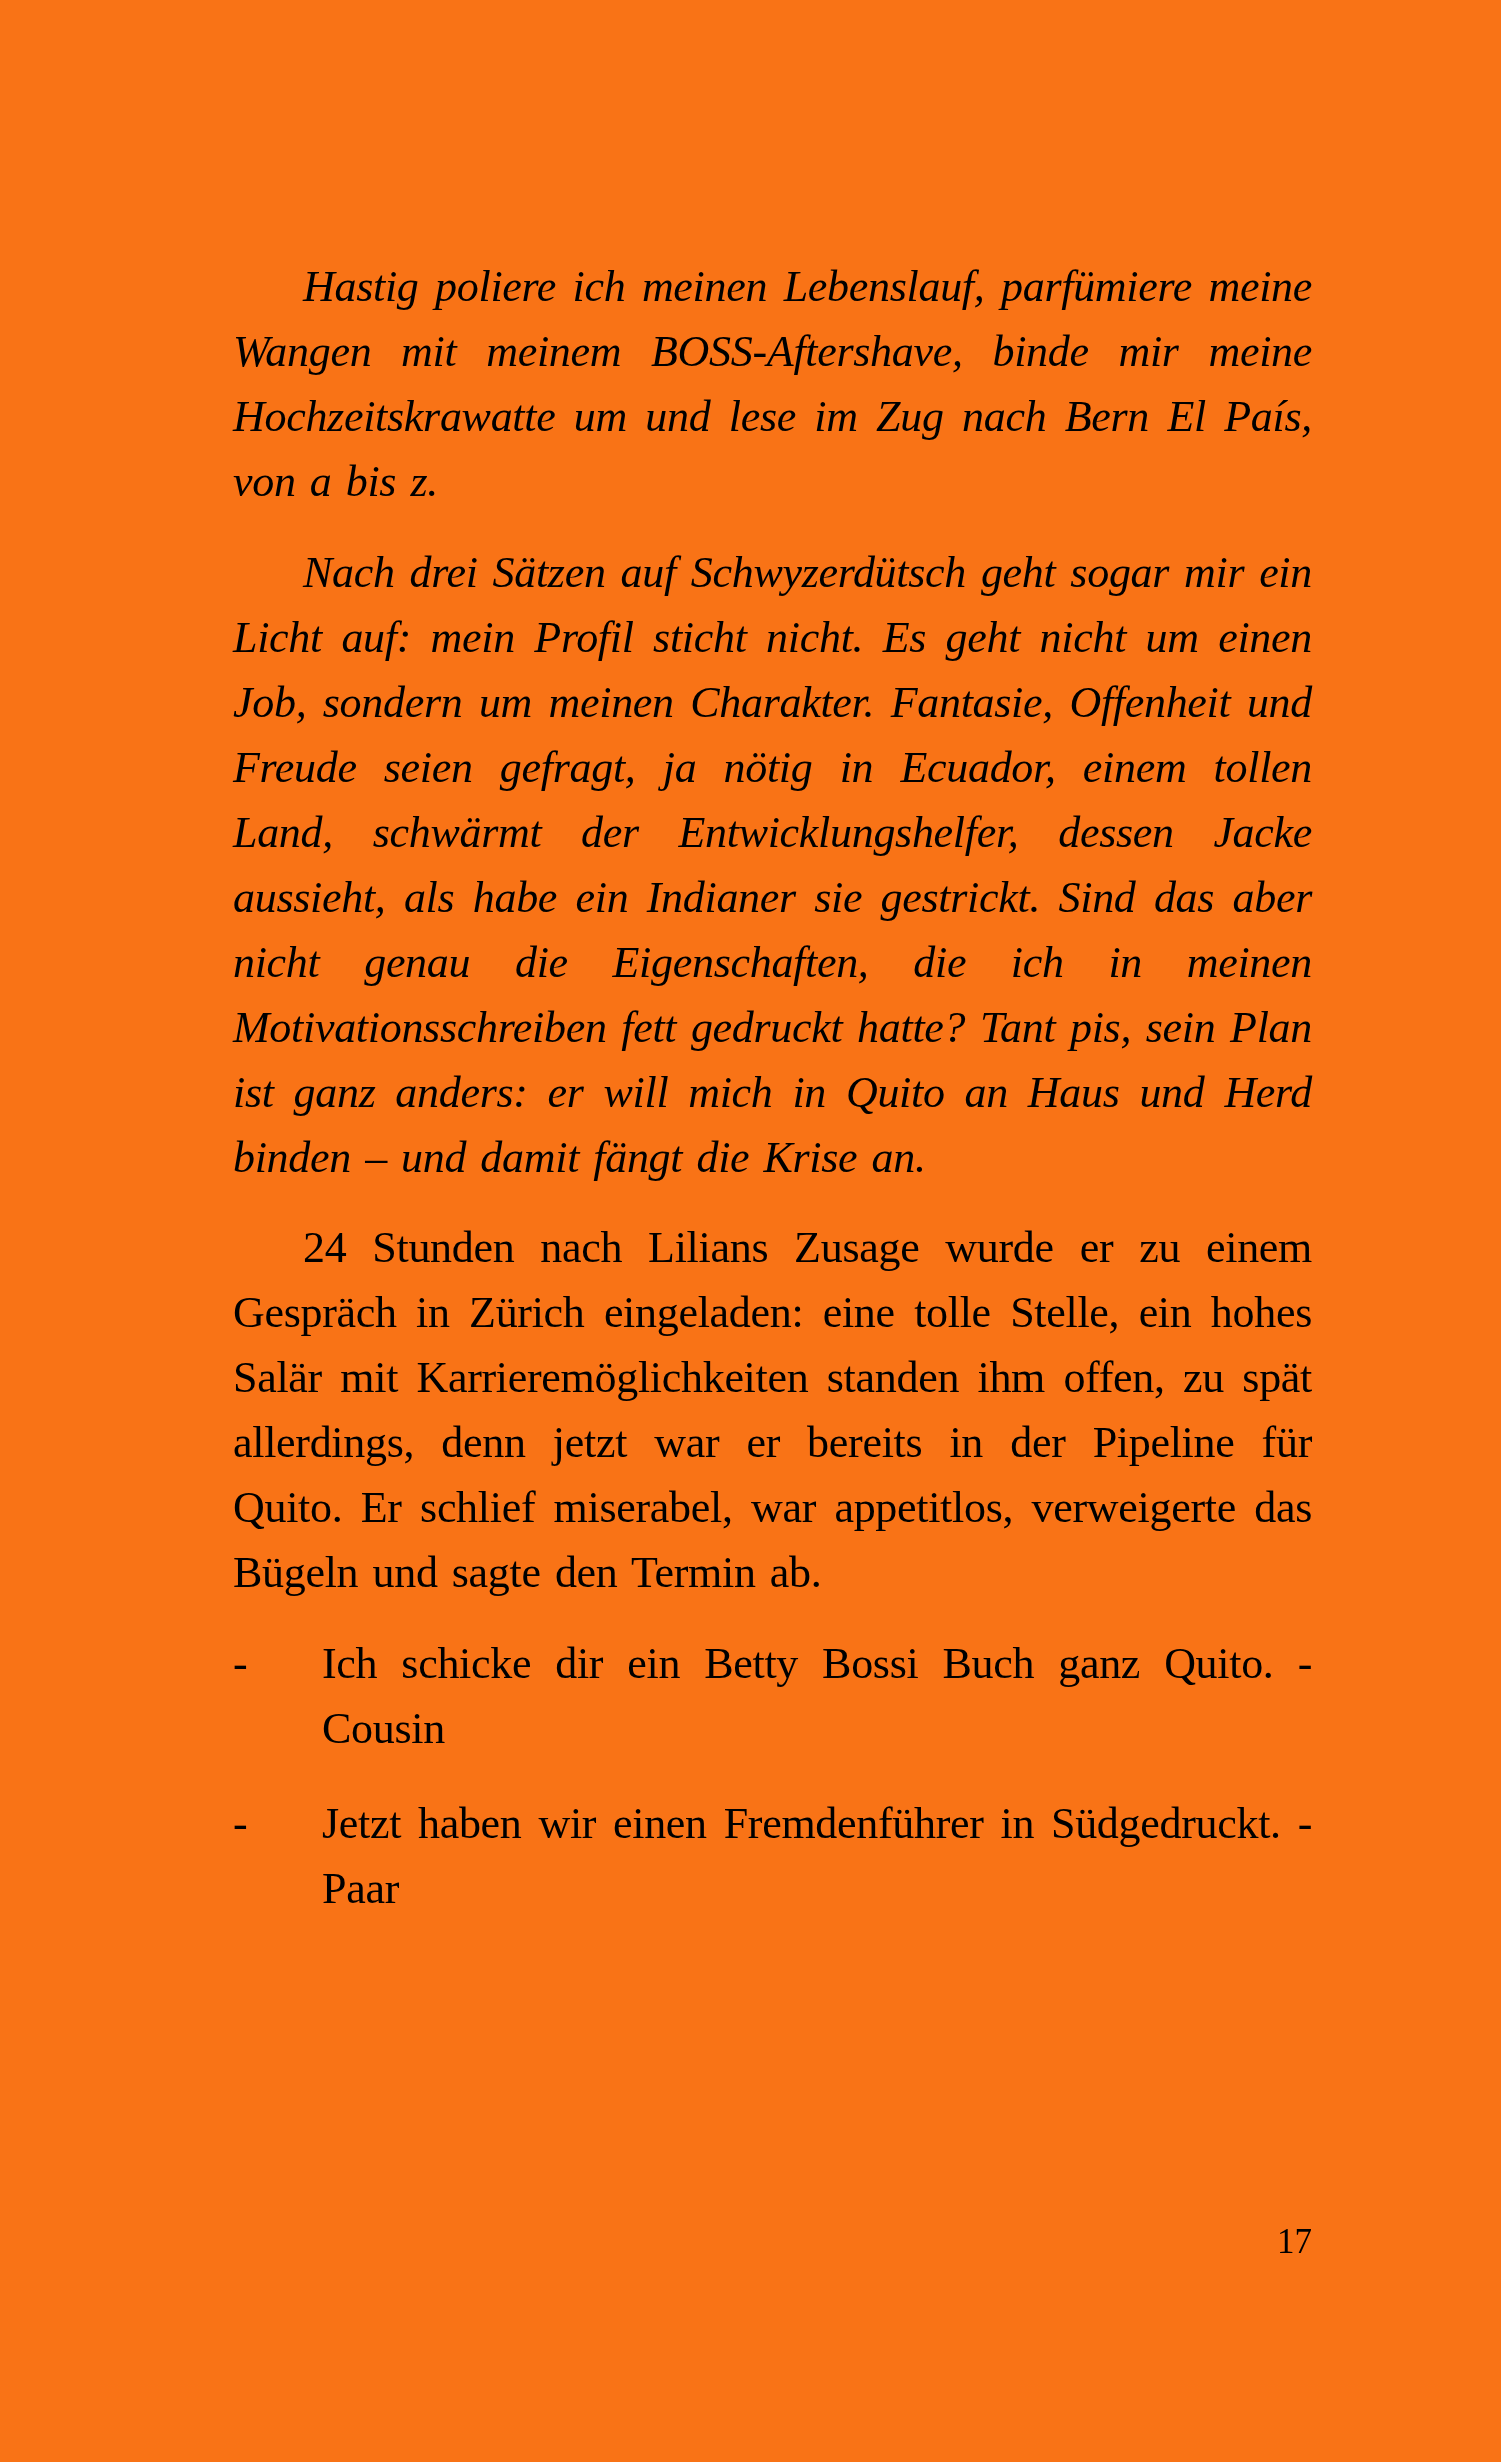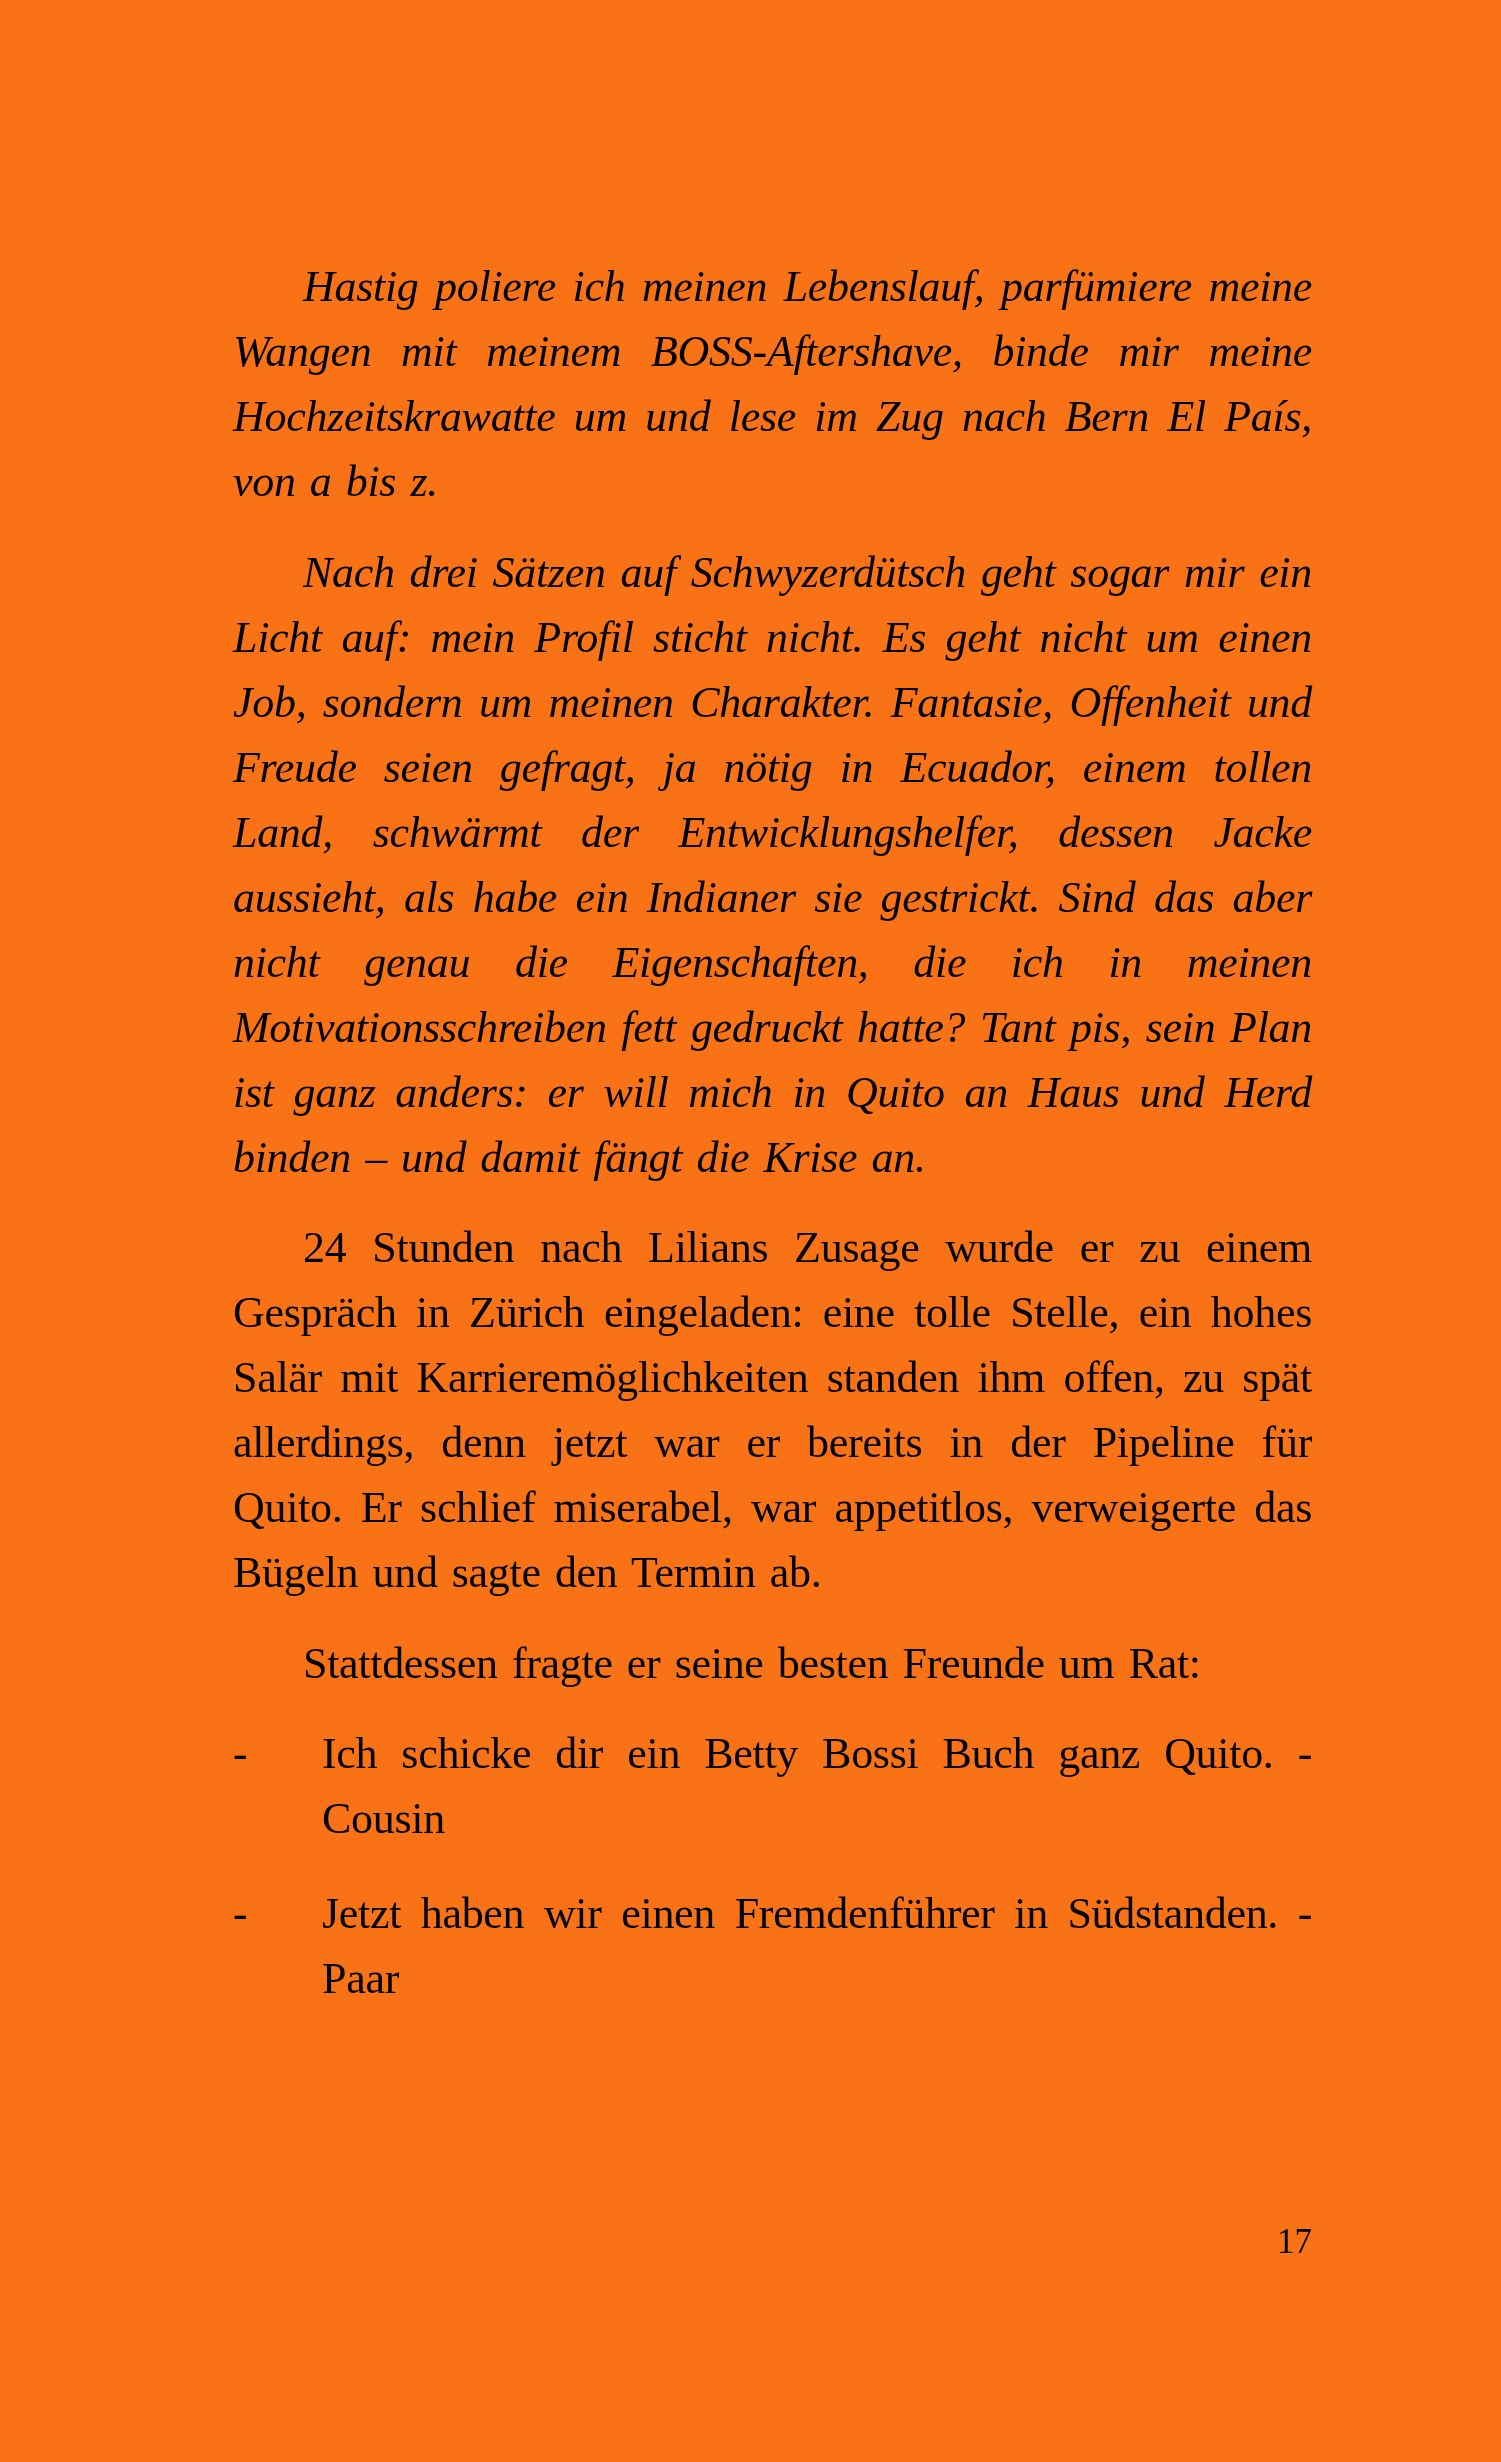--- a/index.html
+++ b/index.html
@@ -75,30 +75,29 @@
 
 <div class="page">
   <div class="content">
 
     <p class="para italic">Hastig poliere ich meinen Lebenslauf, parfümiere meine Wangen mit meinem BOSS-Aftershave, binde mir meine Hochzeitskrawatte um und lese im Zug nach Bern El País, von a bis z.</p>
 
     <p class="para italic">Nach drei Sätzen auf Schwyzerdütsch geht sogar mir ein Licht auf: mein Profil sticht nicht. Es geht nicht um einen Job, sondern um meinen Charakter. Fantasie, Offenheit und Freude seien gefragt, ja nötig in Ecuador, einem tollen Land, schwärmt der Entwicklungshelfer, dessen Jacke aussieht, als habe ein Indianer sie gestrickt. Sind das aber nicht genau die Eigenschaften, die ich in meinen Motivationsschreiben fett gedruckt hatte? Tant pis, sein Plan ist ganz anders: er will mich in Quito an Haus und Herd binden – und damit fängt die Krise an.</p>
 
     <p class="para">24 Stunden nach Lilians Zusage wurde er zu einem Gespräch in Zürich eingeladen: eine tolle Stelle, ein hohes Salär mit Karrieremöglichkeiten standen ihm offen, zu spät allerdings, denn jetzt war er bereits in der Pipeline für Quito. Er schlief miserabel, war appetitlos, verweigerte das Bügeln und sagte den Termin ab.</p>
 
-    <p class="para">Stattdessen fragte er seine besten Freunde um Rat:</p>
 
     <ul class="advice-list">
       <li class="list-item">
         <span class="list-marker">-</span>
         <span class="list-text">Ich schicke dir ein Betty Bossi Buch ganz Quito. - Cousin</span>
       </li>
       <li class="list-item">
         <span class="list-marker">-</span>
-        <span class="list-text">Jetzt haben wir einen Fremdenführer in Süd­standen. - Paar</span>
+        <span class="list-text">Jetzt haben wir einen Fremdenführer in Süd­gedruckt. - Paar</span>
       </li>
     </ul>
 
   </div>
 
   <div class="page-number">17</div>
 </div>
 
 
 </body></html>

